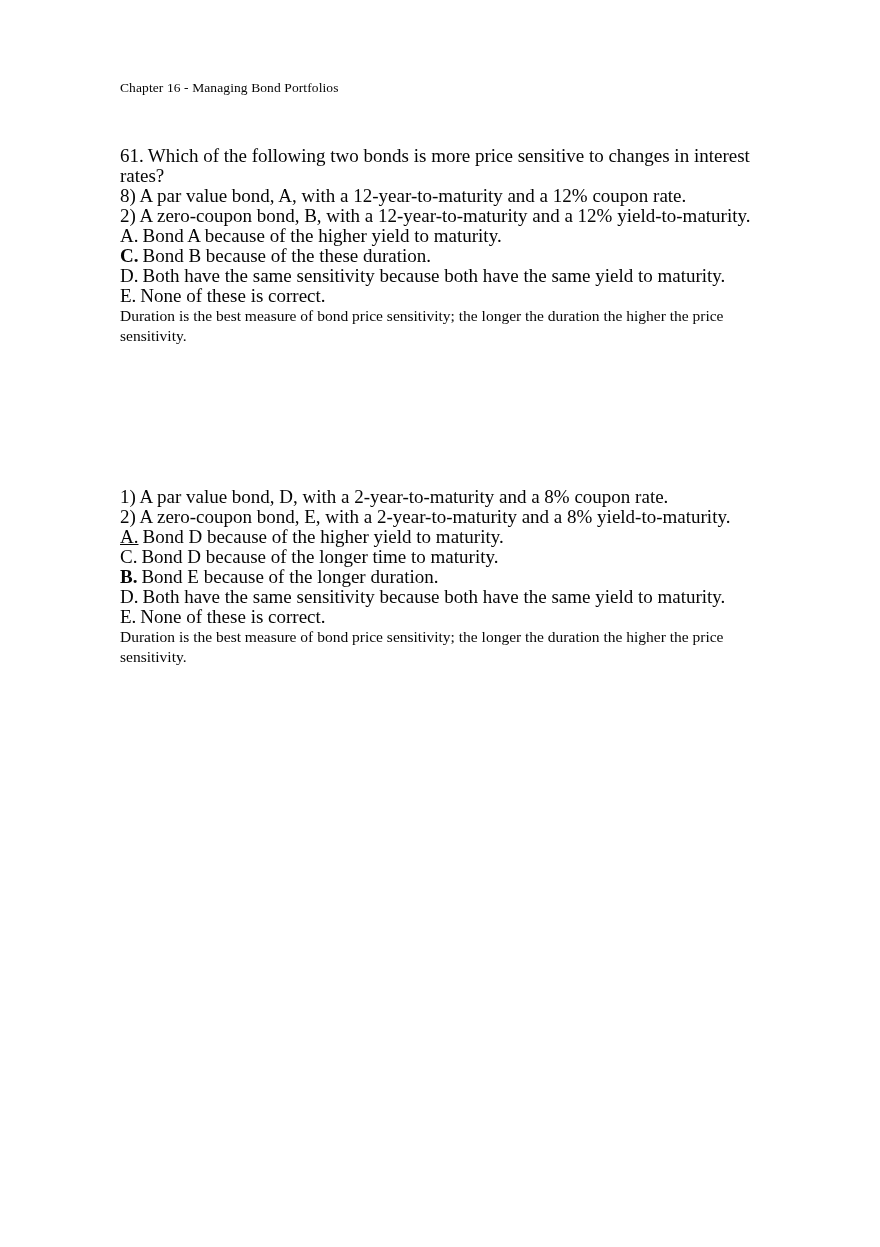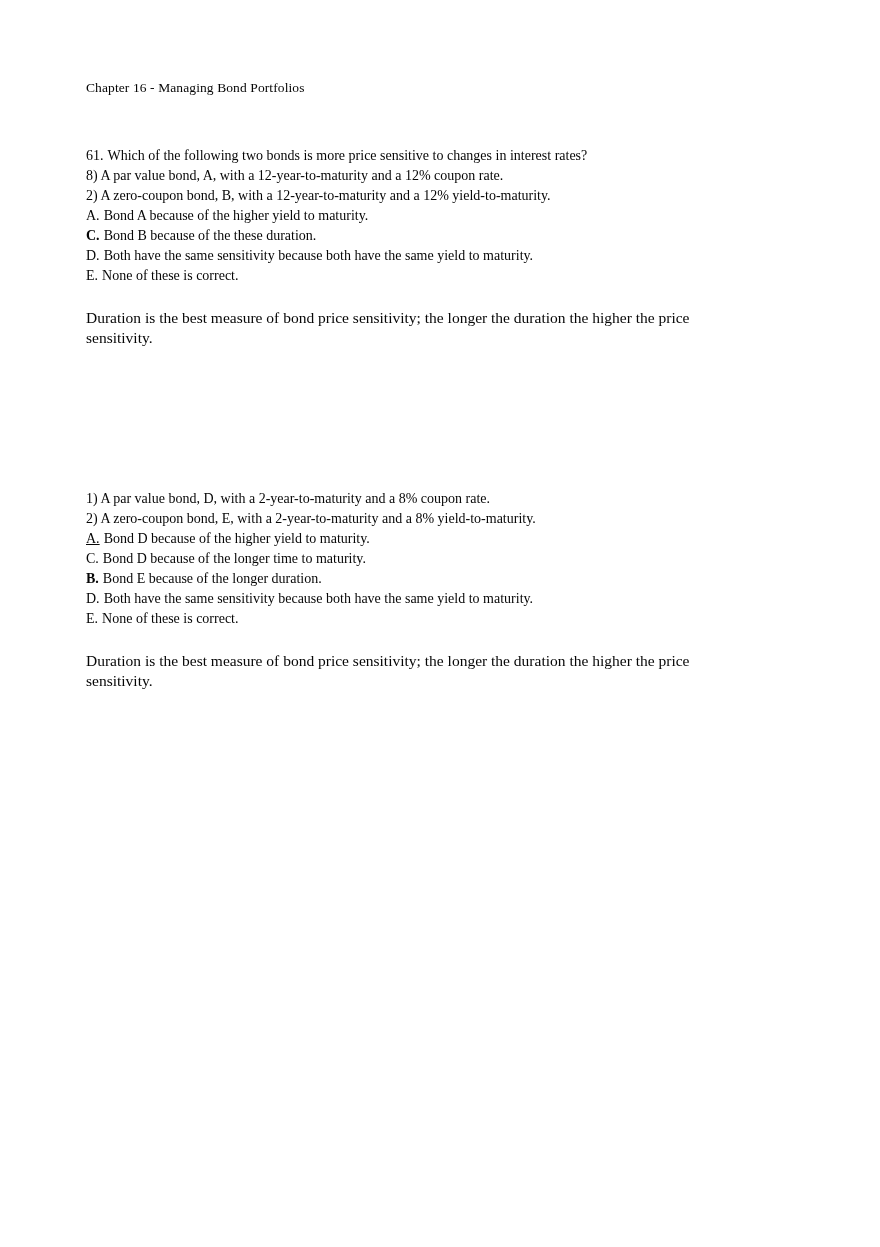--- a/index.html
+++ b/index.html
@@ -9,43 +9,42 @@
     height: 1247px;
     overflow: hidden;
     font-family: "Liberation Serif", "DejaVu Serif", serif;
     color: #060606;
   }
   .page {
     position: relative;
     width: 720px;
     height: 1247px;
     background: #ffffff;
-    padding-left: 86px;
+    padding-left: 120px;
     padding-right: 95px;
   }
   .doc-header {
     padding-top: 80px;
     font-size: 13.5px;
     line-height: 16px;
     letter-spacing: 0.1px;
   }
   .content {
     width: 660px;
   }
   .question { font-size: 15.5px; line-height: 20px; }
   .question.first { margin-top: 50px; }
   .question.second { margin-top: 141px; }
-  .line { font-size: 14px; line-height: 20px; }
+  .line { font-size: 19px; line-height: 20px; }
   .opt-letter { display: inline; }
   .opt-letter.underline { text-decoration: underline; }
   .opt-letter.bold { font-weight: 700; }
   .opt-letter.plain { }
   .sp { display: inline-block; width: 4px; }
   .explanation {
-    margin-top: 22px;
     font-size: 15.5px;
     line-height: 20px;
   }
 </style>
 </head>
 <body>
 
 <div class="page">
 
   <div class="doc-header">

